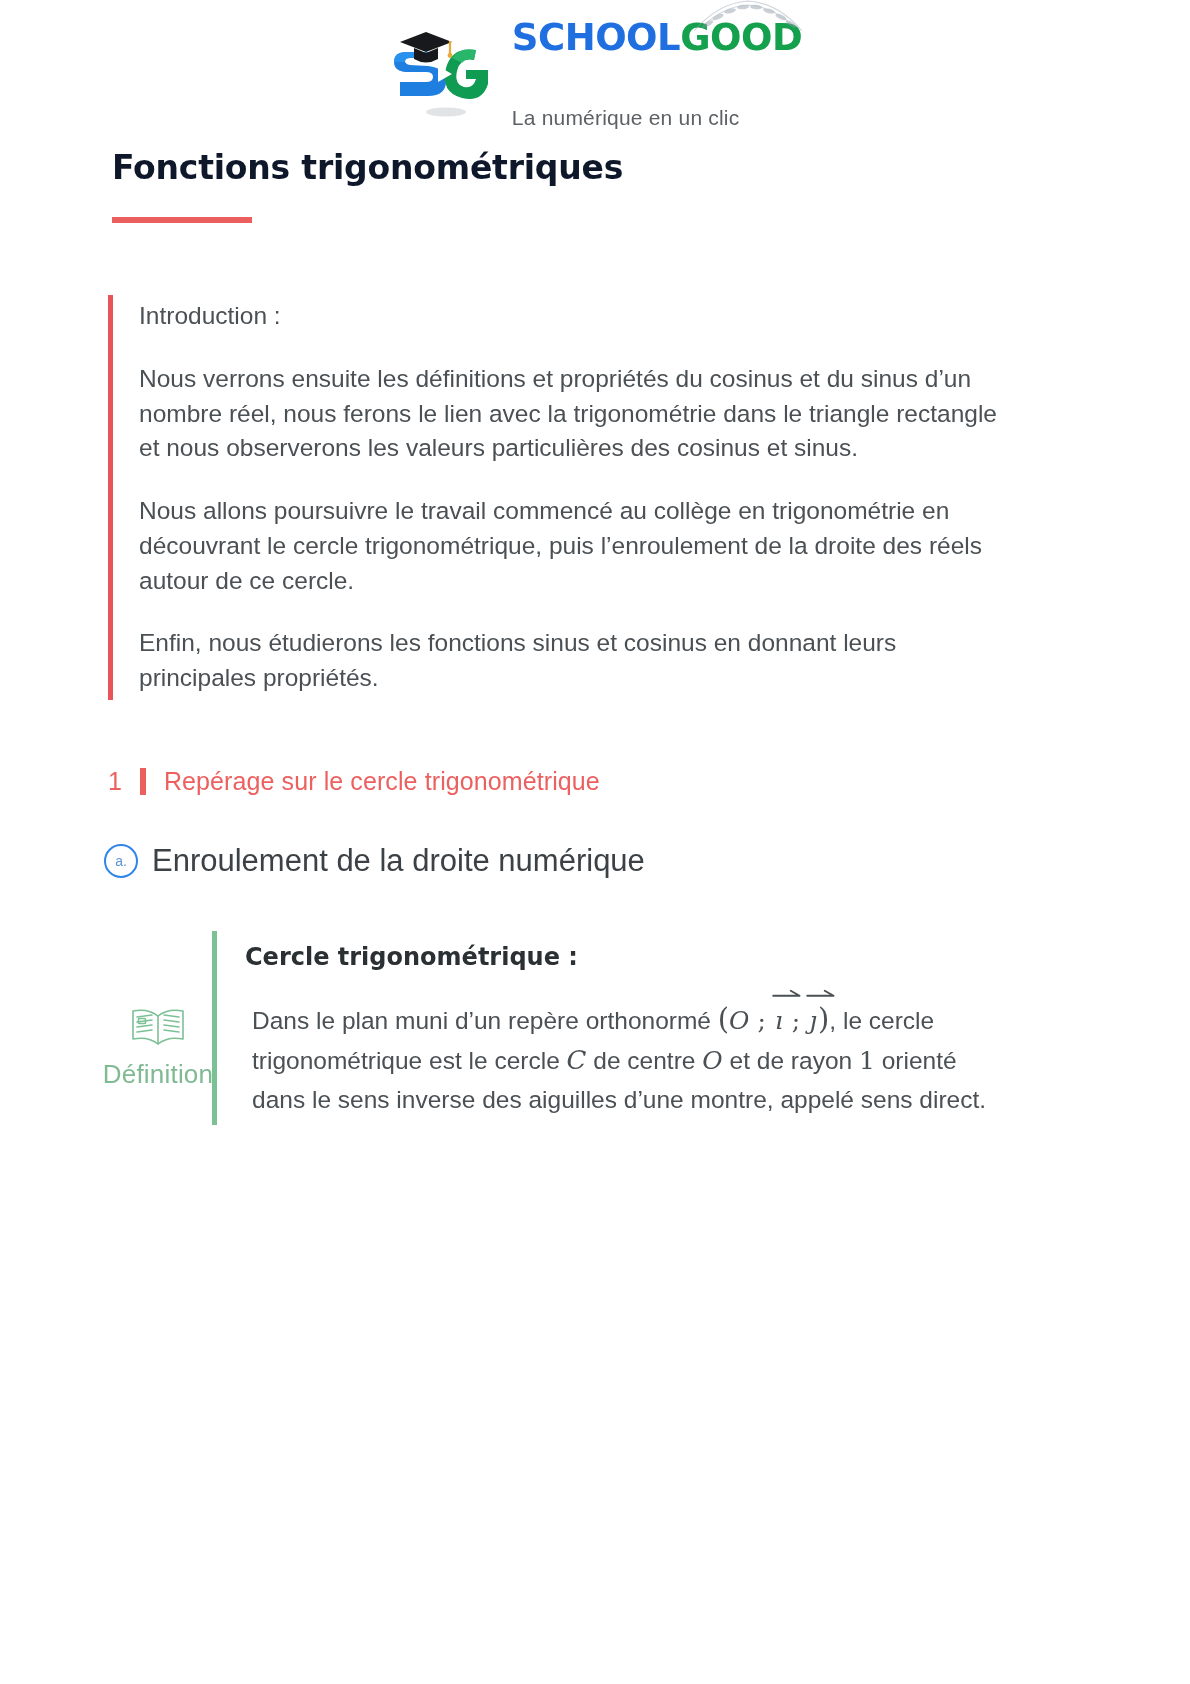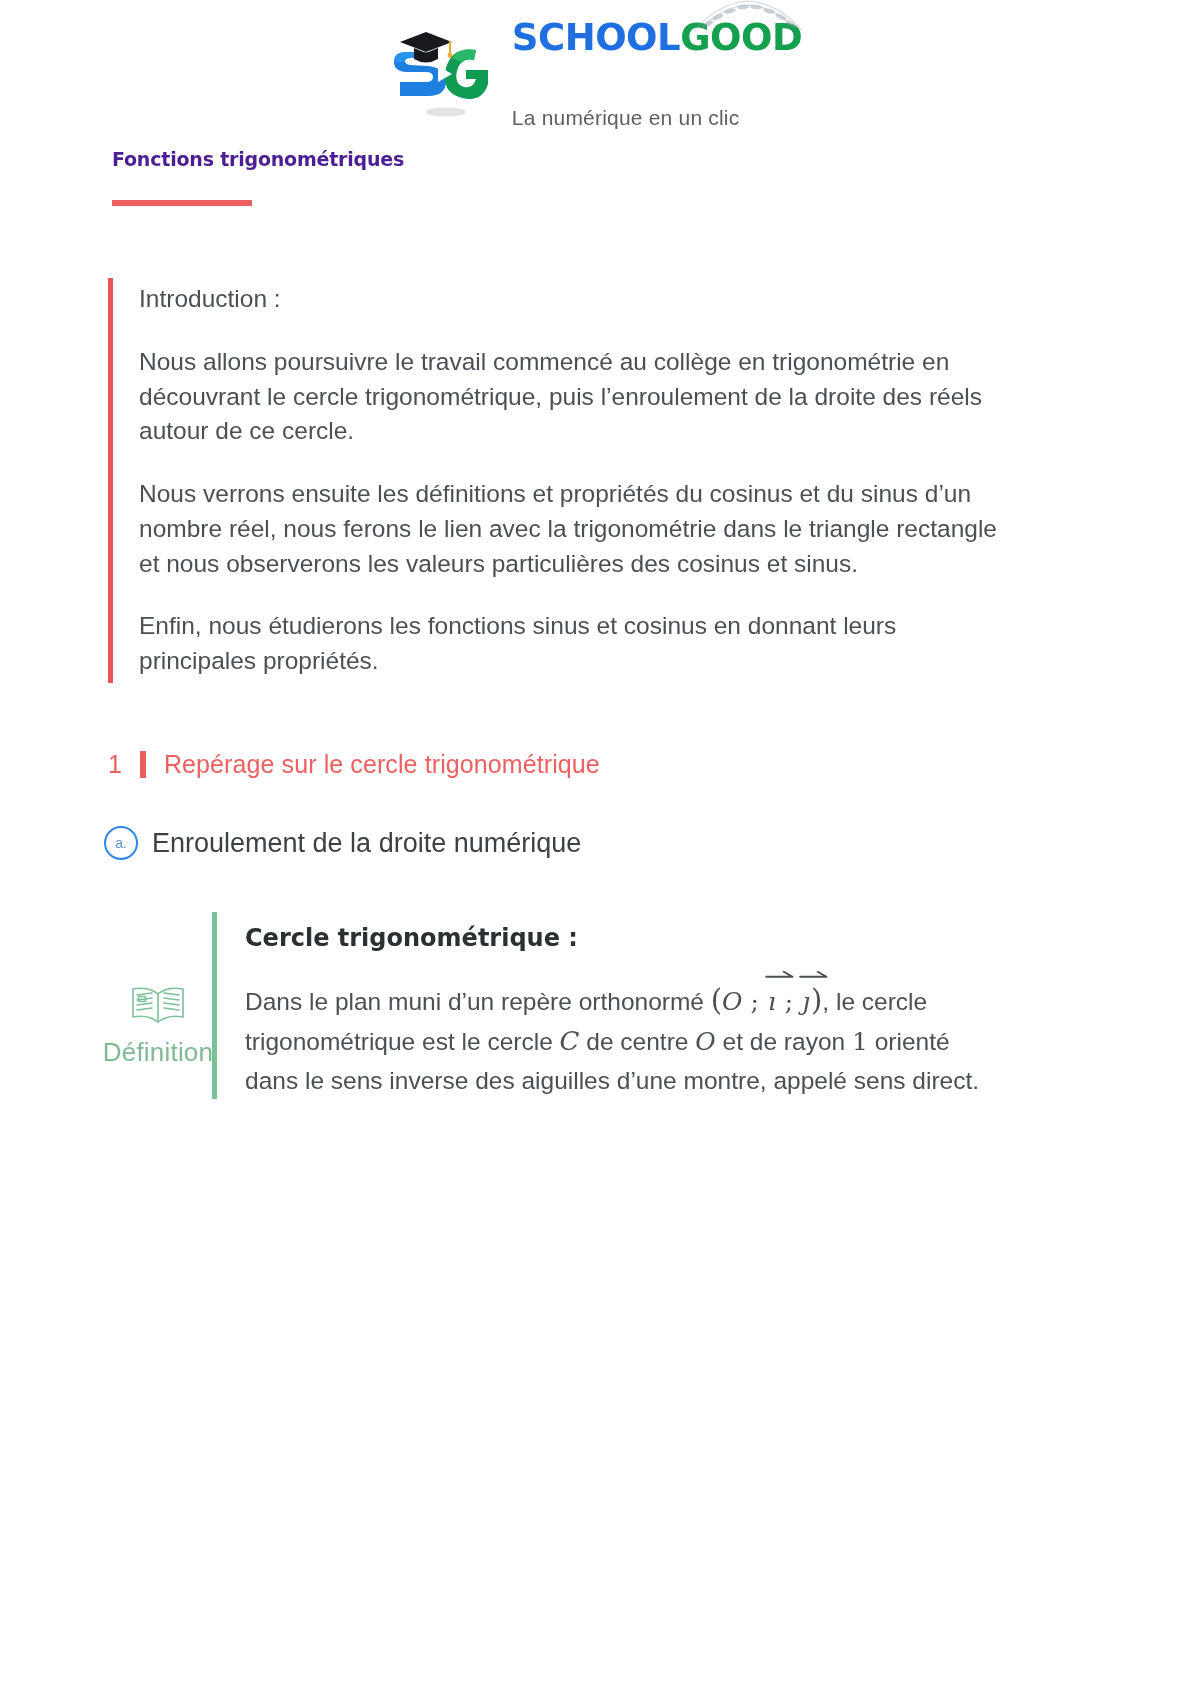--- a/index.html
+++ b/index.html
@@ -75,23 +75,23 @@
     top: -22px;
     opacity: 0.55;
   }
 
   
   .title-block {
     padding: 18px 0 0 112px;
   }
   .doc-title {
     font-family: "DejaVu Sans", sans-serif;
-    font-size: 19px;
+    font-size: 33px;
     font-weight: bold;
-    color: #4c1d95;
+    color: #0f172a;
     letter-spacing: -0.2px;
     margin: 0;
   }
   .title-rule {
     width: 140px;
     height: 6px;
     background: #ec5f5f;
     margin-top: 30px;
   }
 
@@ -149,21 +149,21 @@
     border: 2.5px solid #2f86e8;
     color: #5f93d8;
     font-size: 14px;
     display: flex;
     align-items: center;
     justify-content: center;
     box-sizing: border-box;
     flex: none;
   }
   .sub-title {
-    font-size: 27px;
+    font-size: 31px;
     color: #3b4145;
   }
 
   
   .body-para {
     margin: 34px 0 0 104px;
     width: 880px;
     font-size: 24.5px;
     line-height: 1.42;
     color: #4a5054;
@@ -206,21 +206,21 @@
     font-family: "DejaVu Sans", sans-serif;
     font-weight: bold;
     font-size: 24px;
     color: #2b3033;
     margin: 8px 0 26px 0;
   }
   .def-text {
     font-size: 24.5px;
     line-height: 1.52;
     color: #4a5054;
-    margin: 0;
+    margin: 7px;
   }
   .mi { font-family: "DejaVu Serif", serif; font-style: italic; font-size: 25px; }
   .mn { font-family: "DejaVu Serif", serif; font-style: normal; font-size: 25px; }
   .mparen { font-family: "DejaVu Serif", serif; font-size: 29px; font-style: normal; }
   .vecwrap {
     display: inline-block;
     position: relative;
     font-family: "DejaVu Serif", serif;
     font-style: italic;
     font-size: 25px;
@@ -295,22 +295,22 @@
     </div>
   </div>
 
   <div class="title-block">
     <h1 class="doc-title">Fonctions trigonométriques</h1>
     <div class="title-rule"></div>
   </div>
 
   <div class="intro">
     <p>Introduction :</p>
+    <p>Nous verrons ensuite les définitions et propriétés du cosinus et du sinus d’un nombre réel, nous ferons le lien avec la trigonométrie dans le triangle rectangle et nous observerons les valeurs particulières des cosinus et sinus.</p>
     <p>Nous allons poursuivre le travail commencé au collège en trigonométrie en découvrant le cercle trigonométrique, puis l’enroulement de la droite des réels autour de ce cercle.</p>
-    <p>Nous verrons ensuite les définitions et propriétés du cosinus et du sinus d’un nombre réel, nous ferons le lien avec la trigonométrie dans le triangle rectangle et nous observerons les valeurs particulières des cosinus et sinus.</p>
     <p>Enfin, nous étudierons les fonctions sinus et cosinus en donnant leurs principales propriétés.</p>
   </div>
 
   <div class="section-head">
     <span class="section-num">1</span>
     <span class="section-bar"></span>
     <span class="section-title">Repérage sur le cercle trigonométrique</span>
   </div>
 
   <div class="subsection">

